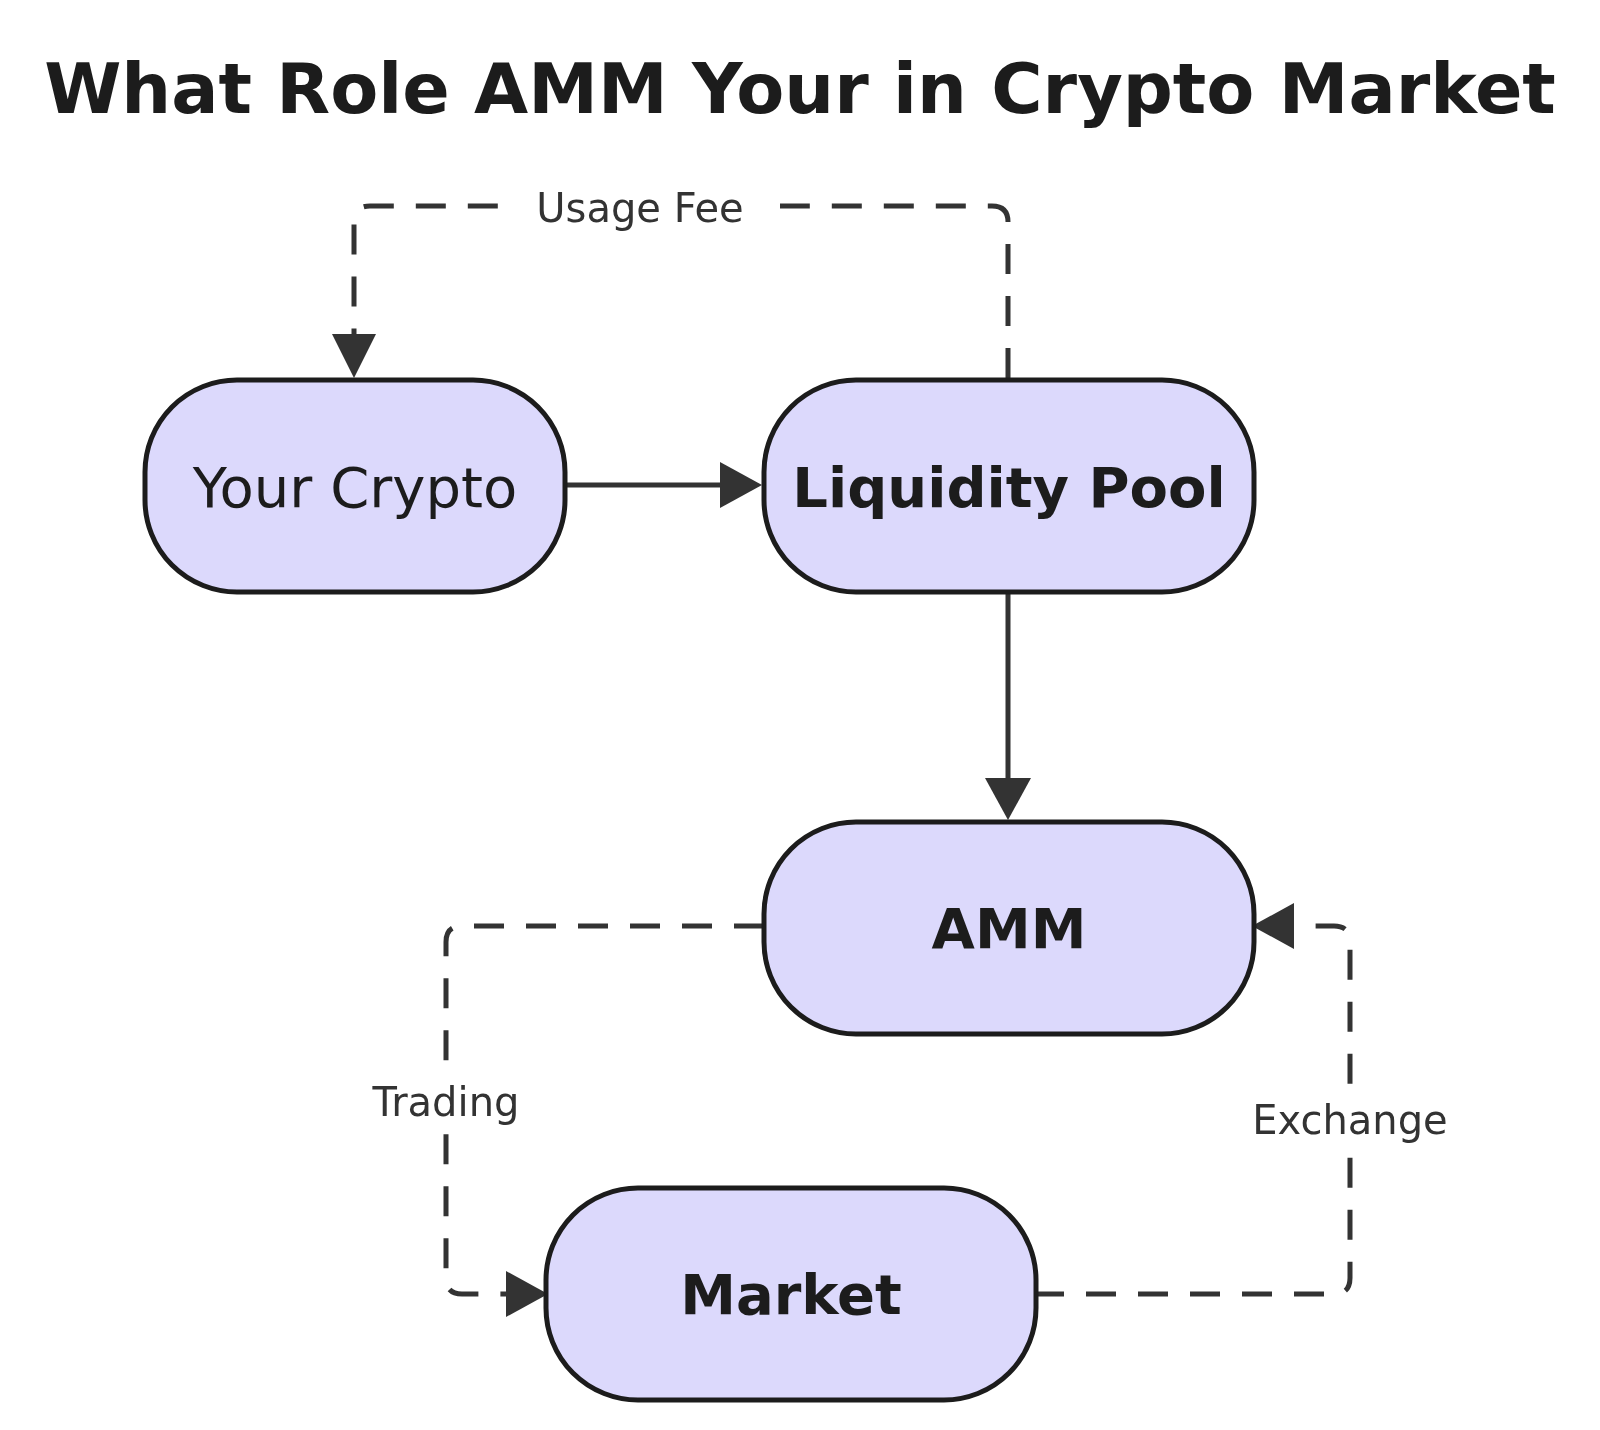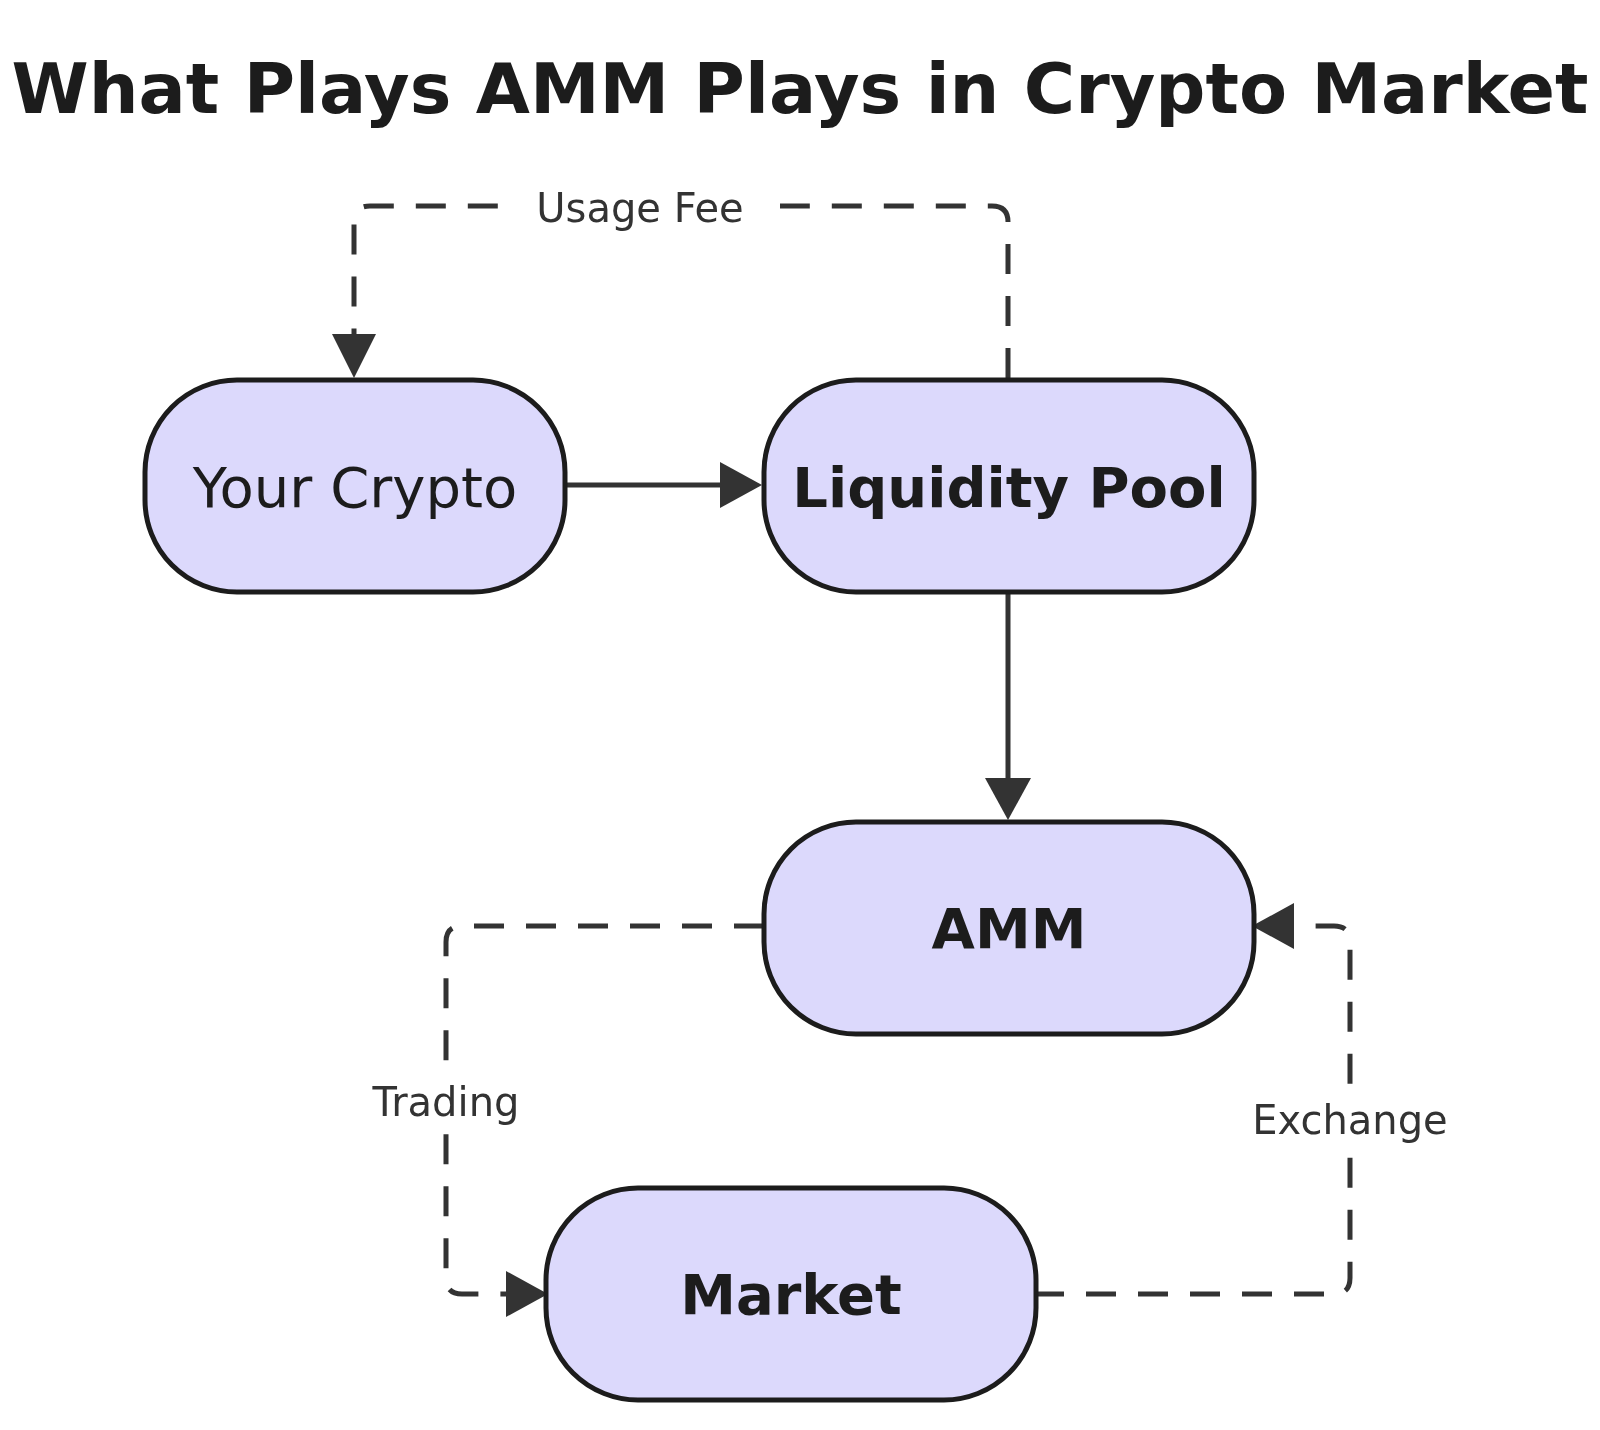--- a/index.html
+++ b/index.html
@@ -9,21 +9,21 @@
   .node rect { fill: #dcd9fc; stroke: #1c1c1c; stroke-width: 5; }
   .node-label { font-family: "DejaVu Sans", sans-serif; font-size: 56px; fill: #1c1c1c; }
   .edge-label { font-family: "DejaVu Sans", sans-serif; font-size: 40px; fill: #333333; }
   .solid { fill: none; stroke: #333333; stroke-width: 5; }
   .dashed { fill: none; stroke: #333333; stroke-width: 5; stroke-dasharray: 30 22; }
   .arrowhead { fill: #333333; }
 </style>
 </head>
 <body>
 
-<div class="title">What Plays AMM Plays in Crypto Market</div>
+<div class="title">What Role AMM Your in Crypto Market</div>
 
 <svg width="1600" height="1430" viewBox="0 0 1600 1430">
 
   <g>
     <path class="dashed" d="M 1008 378 L 1008 222 Q 1008 206 992 206 L 370 206 Q 354 206 354 222 L 354 340"></path>
     <polygon class="arrowhead" points="332,334 376,334 354,378"></polygon>
     <rect x="500" y="180" width="280" height="52" fill="#ffffff"></rect>
     <text class="edge-label" x="640" y="222" text-anchor="middle">Usage Fee</text>
   </g>
 

